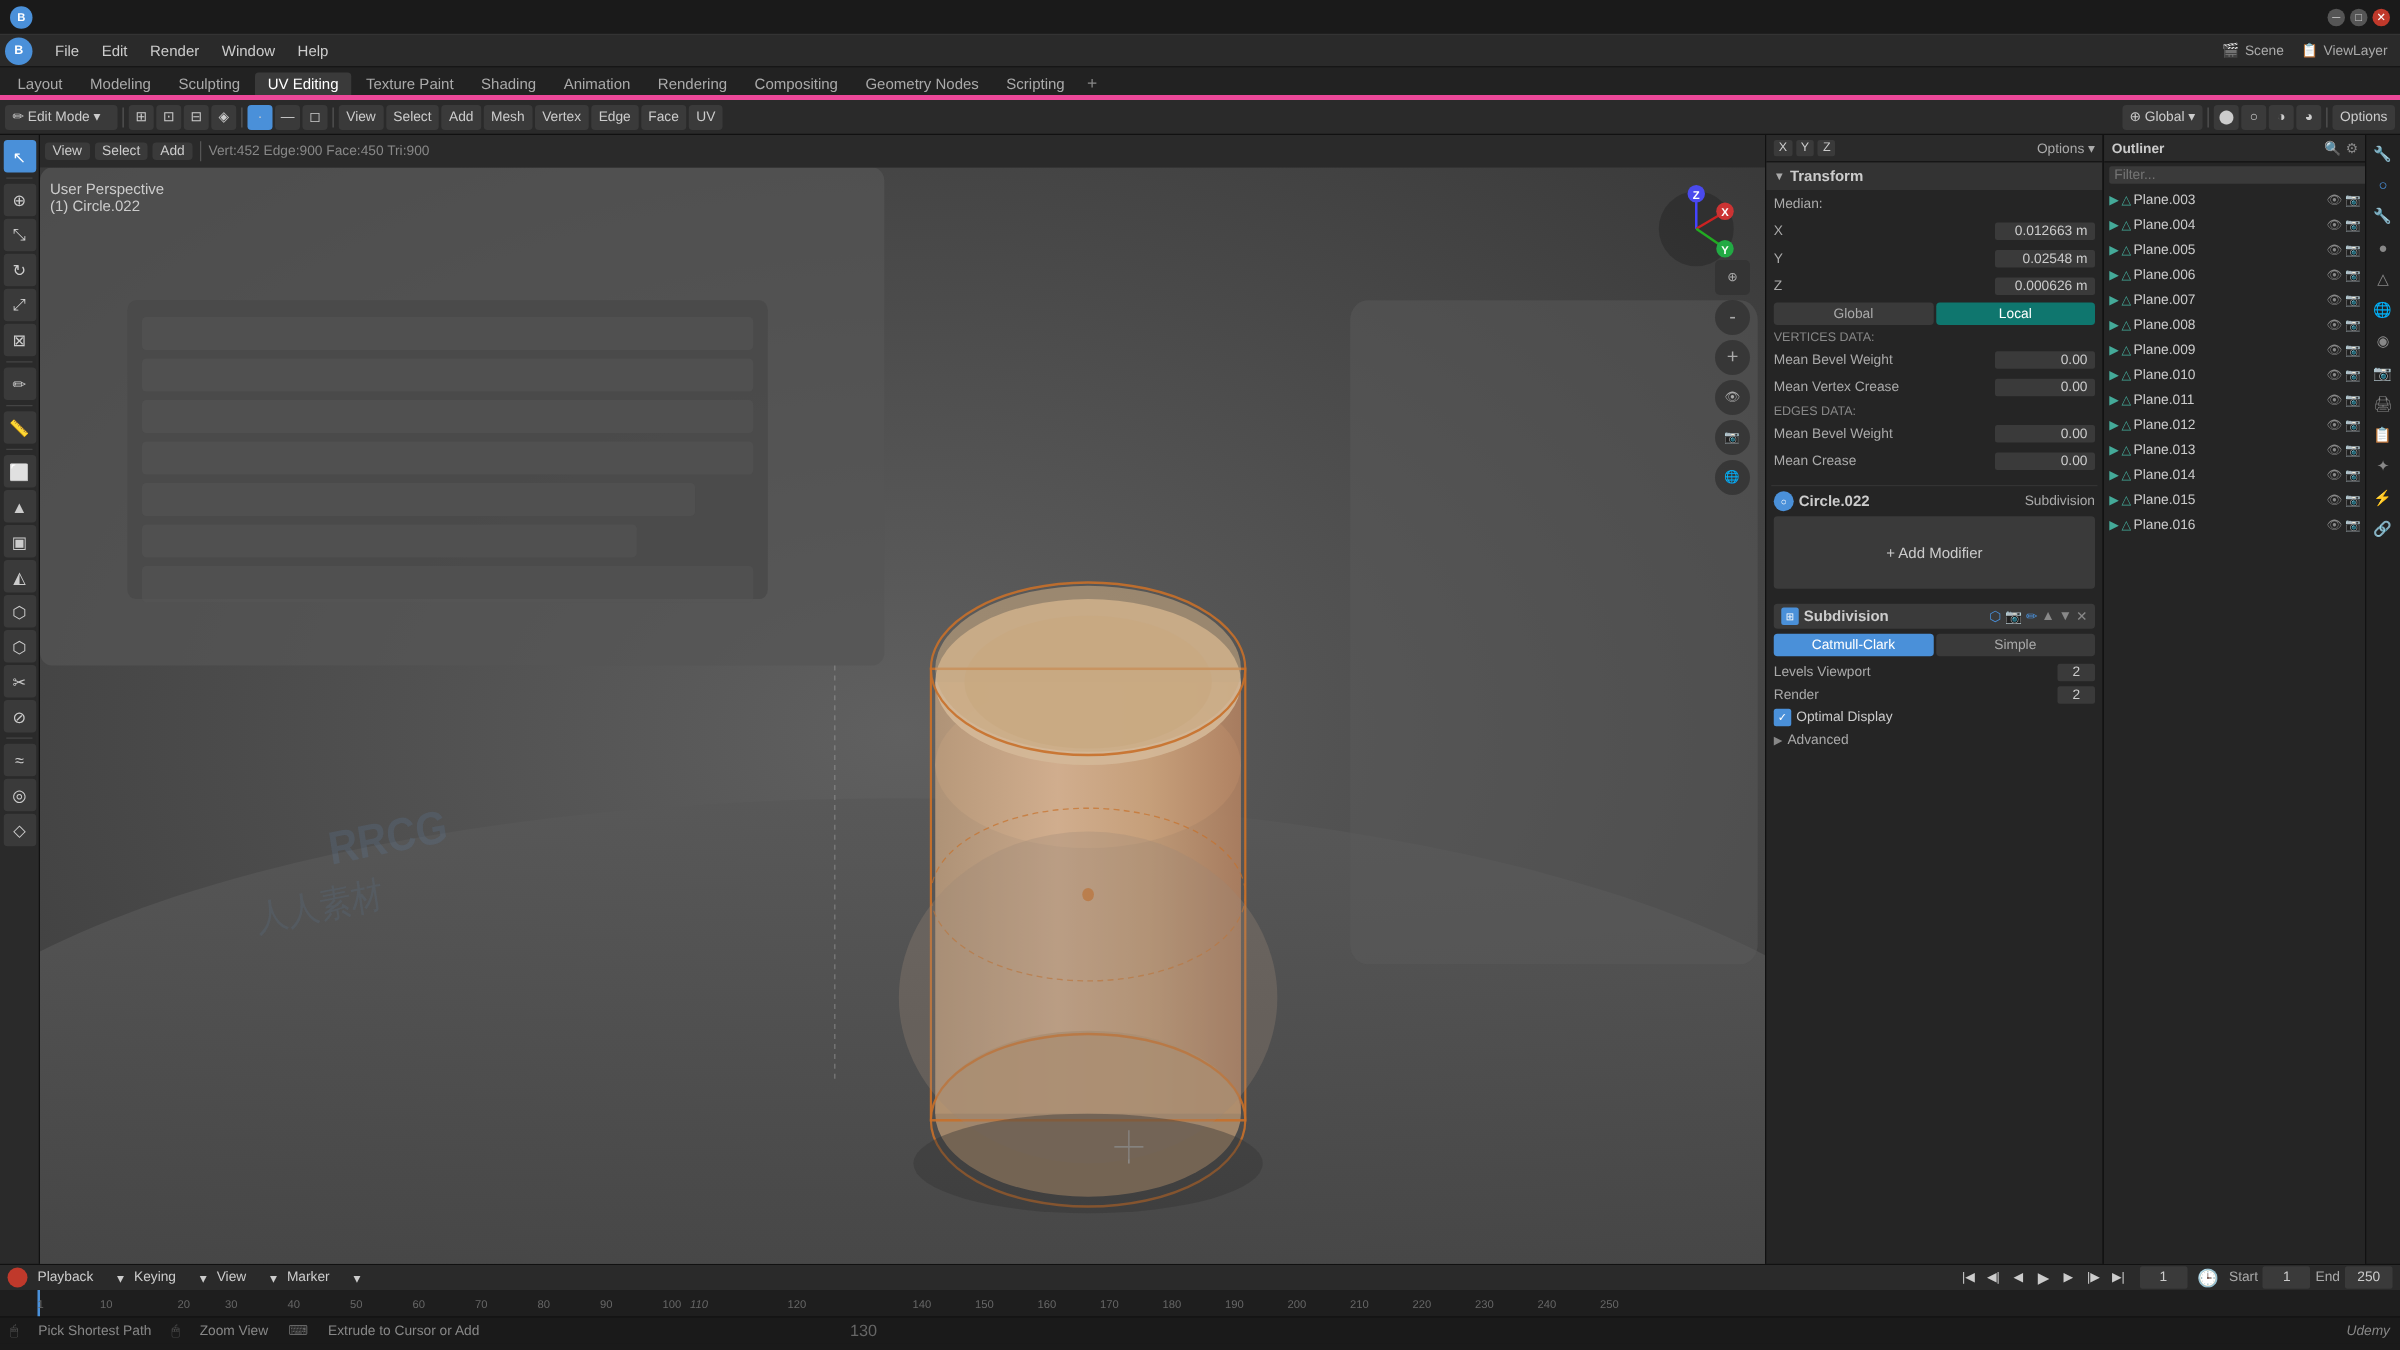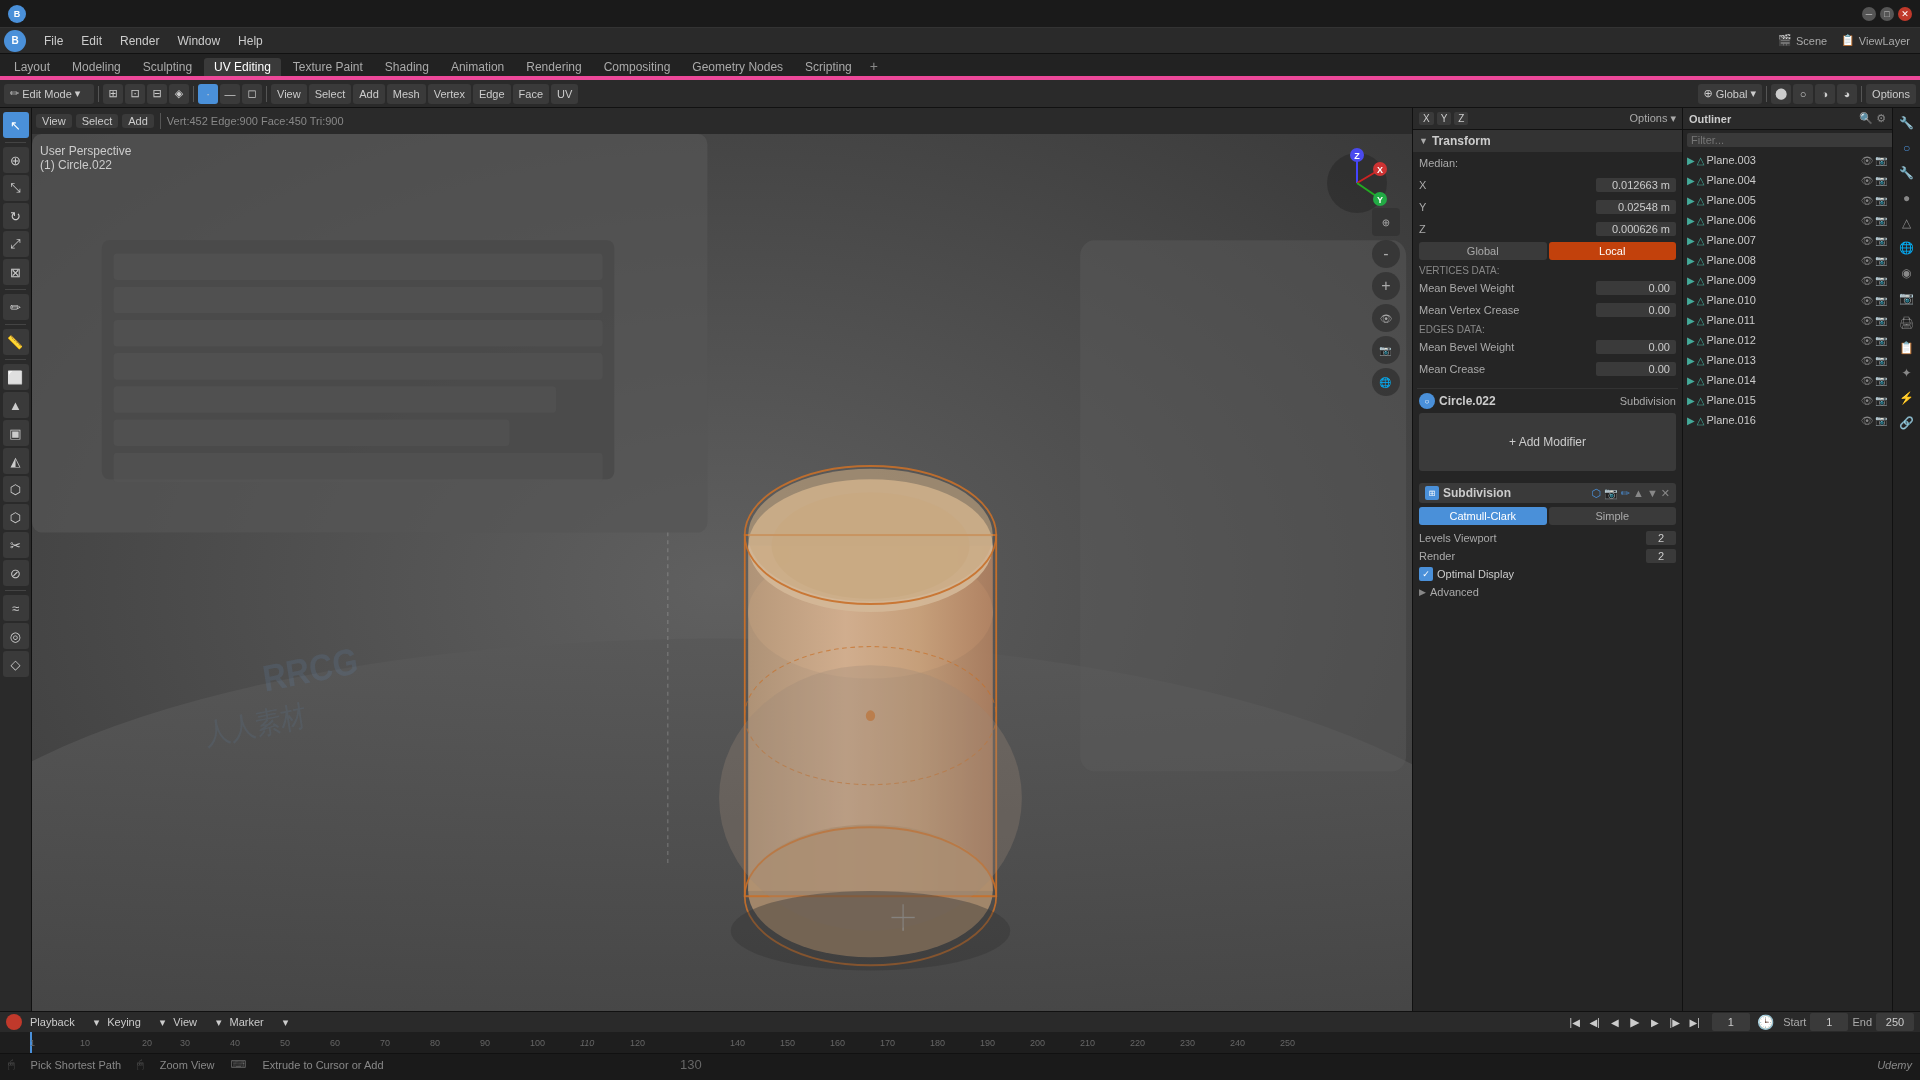--- a/index.html
+++ b/index.html
@@ -226,21 +226,21 @@
     .btn-toggle {
       flex: 1;
       padding: 3px 8px;
       font-size: 11px;
       text-align: center;
       border-radius: 3px;
       cursor: pointer;
       background: #3a3a3a;
       color: #aaa;
     }
-    .btn-toggle.active { background: #c2410c; color: white; }
+    .btn-toggle.active { background: #0f766e; color: white; }
 
     .subsection-label {
       padding: 3px 6px 1px 6px;
       font-size: 10px;
       color: #888;
       text-transform: uppercase;
     }
 
     
     #outliner {
@@ -1122,21 +1122,21 @@
     <div style="position:absolute;left:80px;font-size:9px;color:#666;">10</div>
     <div style="position:absolute;left:142px;font-size:9px;color:#666;">20</div>
     <div style="position:absolute;left:180px;font-size:9px;color:#666;">30</div>
     <div style="position:absolute;left:230px;font-size:9px;color:#666;">40</div>
     <div style="position:absolute;left:280px;font-size:9px;color:#666;">50</div>
     <div style="position:absolute;left:330px;font-size:9px;color:#666;">60</div>
     <div style="position:absolute;left:380px;font-size:9px;color:#666;">70</div>
     <div style="position:absolute;left:430px;font-size:9px;color:#666;">80</div>
     <div style="position:absolute;left:480px;font-size:9px;color:#666;">90</div>
     <div style="position:absolute;left:530px;font-size:9px;color:#666;">100</div>
-    <div style="position:absolute;left:580px;font-size:9px;color:#666;font-style:italic;">110</div>
+    <div style="position:absolute;left:552px;font-size:9px;color:#666;font-style:italic;">110</div>
     <div style="position:absolute;left:630px;font-size:9px;color:#666;">120</div>
     <div style="position:absolute;left:680px;font-size:13px;color:#666;margin-top:44px;">130</div>
     <div style="position:absolute;left:730px;font-size:9px;color:#666;">140</div>
     <div style="position:absolute;left:780px;font-size:9px;color:#666;">150</div>
     <div style="position:absolute;left:830px;font-size:9px;color:#666;">160</div>
     <div style="position:absolute;left:880px;font-size:9px;color:#666;">170</div>
     <div style="position:absolute;left:930px;font-size:9px;color:#666;">180</div>
     <div style="position:absolute;left:980px;font-size:9px;color:#666;">190</div>
     <div style="position:absolute;left:1030px;font-size:9px;color:#666;">200</div>
     <div style="position:absolute;left:1080px;font-size:9px;color:#666;">210</div>

